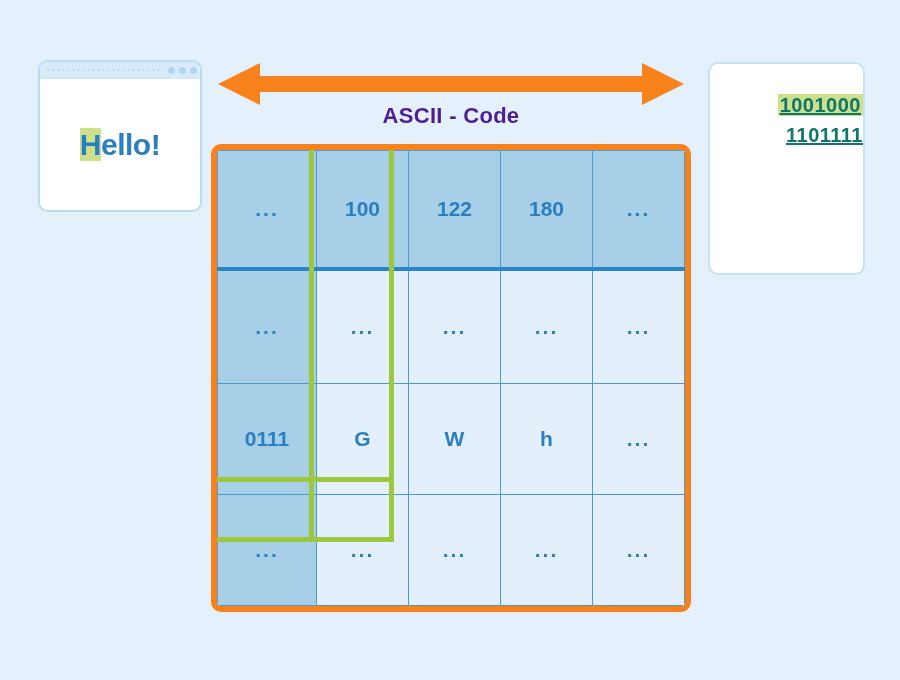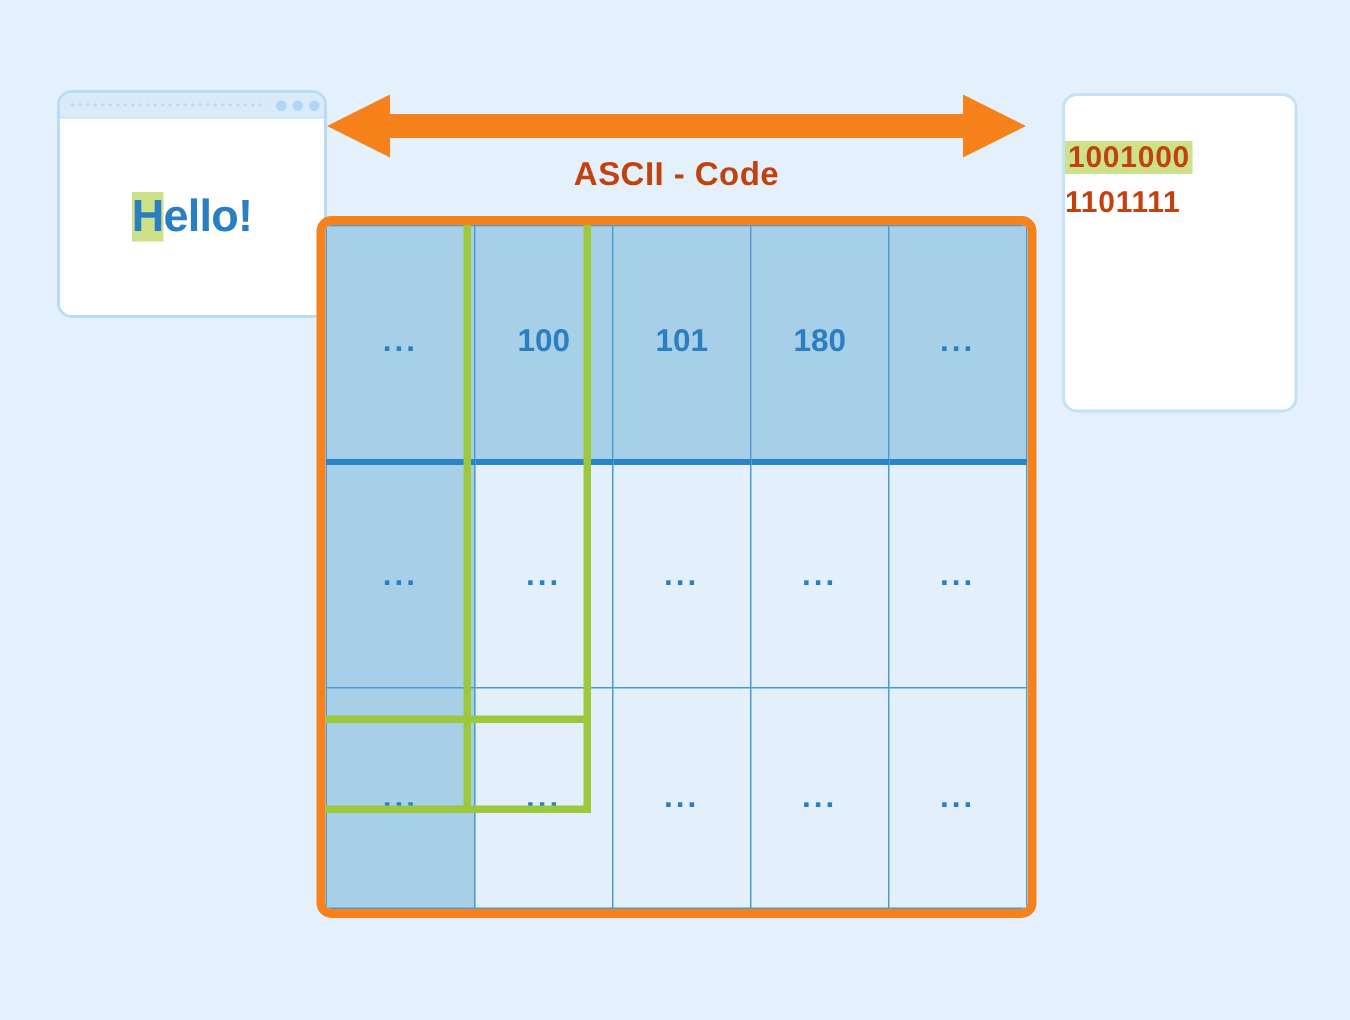--- a/index.html
+++ b/index.html
@@ -13,21 +13,21 @@
     font-family: "Liberation Sans", sans-serif;
     overflow: hidden;
     position: relative;
   }
 
   
   #browser-window {
     position: absolute;
     left: 38px;
     top: 60px;
-    width: 180px;
+    width: 164px;
     height: 152px;
     background: #ffffff;
     border: 2px solid #b9dbf3;
     border-radius: 10px;
     box-sizing: border-box;
     overflow: hidden;
   }
   #browser-titlebar {
     height: 16px;
     background: #d9ebf9;
@@ -83,24 +83,25 @@
     height: 213px;
     background: #ffffff;
     border: 2px solid #c4e1f6;
     border-radius: 10px;
     box-sizing: border-box;
     padding-top: 26px;
   }
   .binary-line {
     font-size: 20px;
     font-weight: bold;
-    color: #c2410c;
-    text-align: left;
+    color: #0f766e;
+    text-align: right;
     line-height: 1.52;
     letter-spacing: 0.5px;
+    text-decoration: underline;
   }
   .binary-line .hl {
     background: #cde08a;
     padding: 0 2px;
   }
 
   
   #ascii-arrow {
     position: absolute;
     left: 218px;
@@ -109,21 +110,21 @@
     height: 44px;
   }
   #ascii-caption {
     position: absolute;
     left: 211px;
     top: 103px;
     width: 480px;
     text-align: center;
     font-size: 22px;
     font-weight: bold;
-    color: #c2410c;
+    color: #4c1d95;
     letter-spacing: 0.3px;
   }
 
   
   #ascii-table-frame {
     position: absolute;
     left: 211px;
     top: 144px;
     width: 480px;
     height: 468px;
@@ -197,35 +198,42 @@
   <polygon points="0,22 42,1 42,14 424,14 424,1 466,22 424,43 424,30 42,30 42,43" fill="#f7821b"></polygon>
 </svg>
 <div id="ascii-caption">ASCII - Code</div>
 
 <div id="ascii-table-frame">
   <table id="ascii-table">
     <tbody>
       <tr class="header-row">
         <td class="col-first dots">...</td>
         <td>100</td>
-        <td>101</td>
+        <td>122</td>
         <td>180</td>
         <td class="dots">...</td>
       </tr>
 
       <tr class="body-row">
         <td class="col-first dots">...</td>
         <td class="dots">...</td>
         <td class="dots">...</td>
         <td class="dots">...</td>
         <td class="dots">...</td>
       </tr>
 
 
 
+      <tr class="body-row">
+        <td class="col-first">0111</td>
+        <td>G</td>
+        <td>W</td>
+        <td>h</td>
+        <td class="dots">...</td>
+      </tr>
 
 
       <tr class="body-row">
         <td class="col-first dots">...</td>
         <td class="dots">...</td>
         <td class="dots">...</td>
         <td class="dots">...</td>
         <td class="dots">...</td>
       </tr>
     </tbody>

